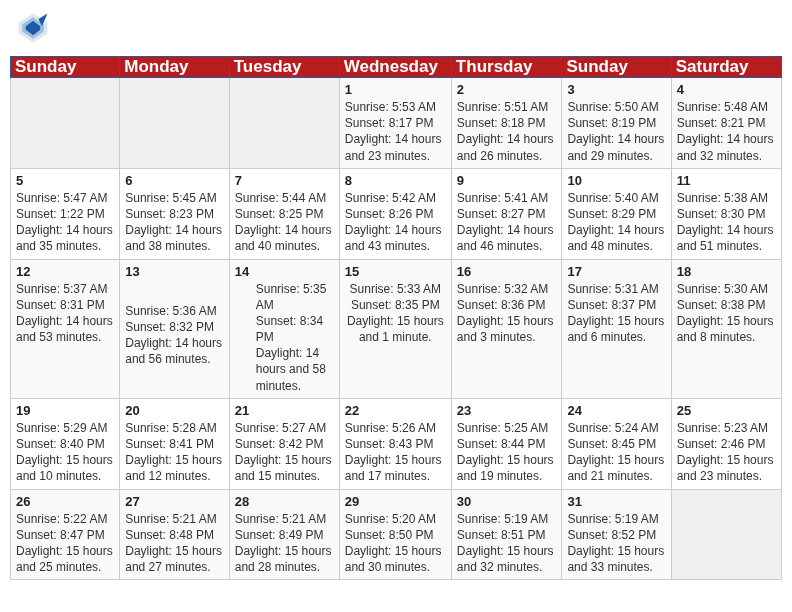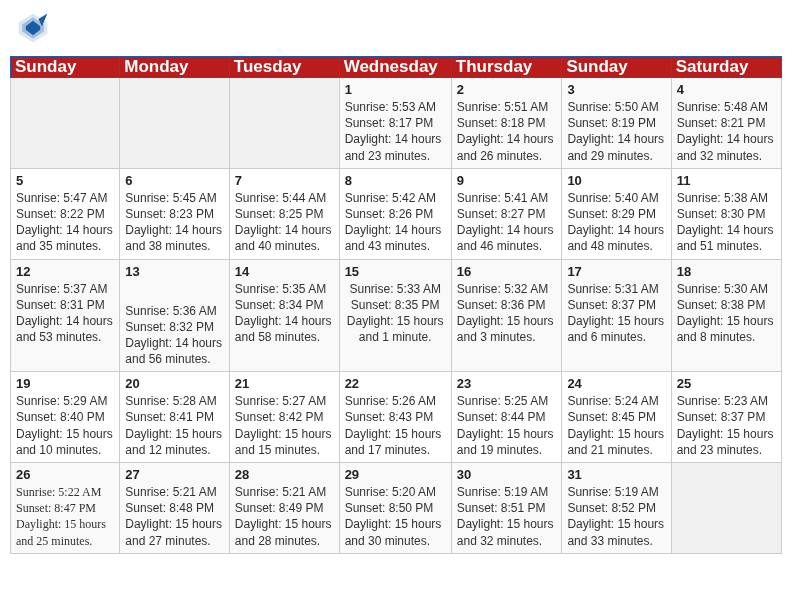--- a/index.html
+++ b/index.html
@@ -158,21 +158,21 @@
           <span class="day-number">4</span>
           <div class="day-info" style="white-space: pre-line;">Sunrise: 5:48 AM
 Sunset: 8:21 PM
 Daylight: 14 hours and 32 minutes.</div>
         </td>
       </tr>
       <tr>
         <td>
           <span class="day-number">5</span>
           <div class="day-info" style="white-space: pre-line;">Sunrise: 5:47 AM
-Sunset: 8:22 PM
+Sunset: 1:22 PM
 Daylight: 14 hours and 35 minutes.</div>
         </td>
         <td>
           <span class="day-number">6</span>
           <div class="day-info" style="white-space: pre-line;">Sunrise: 5:45 AM
 Sunset: 8:23 PM
 Daylight: 14 hours and 38 minutes.</div>
         </td>
         <td>
           <span class="day-number">7</span>
@@ -213,21 +213,21 @@
 Daylight: 14 hours and 53 minutes.</div>
         </td>
         <td>
           <span class="day-number">13</span>
           <div class="day-info" style="white-space: pre-line; margin-top: 24px;">Sunrise: 5:36 AM
 Sunset: 8:32 PM
 Daylight: 14 hours and 56 minutes.</div>
         </td>
         <td>
           <span class="day-number">14</span>
-          <div class="day-info" style="white-space: pre-line;">Sunrise: 5:35 AM
+          <div class="day-info" style="white-space: pre-line; margin-left: 21px;">Sunrise: 5:35 AM
 Sunset: 8:34 PM
 Daylight: 14 hours and 58 minutes.</div>
         </td>
         <td>
           <span class="day-number">15</span>
           <div class="day-info" style="white-space: pre-line; text-align: center;">Sunrise: 5:33 AM
 Sunset: 8:35 PM
 Daylight: 15 hours and 1 minute.</div>
         </td>
         <td>
@@ -282,28 +282,28 @@
         </td>
         <td>
           <span class="day-number">24</span>
           <div class="day-info" style="white-space: pre-line;">Sunrise: 5:24 AM
 Sunset: 8:45 PM
 Daylight: 15 hours and 21 minutes.</div>
         </td>
         <td>
           <span class="day-number">25</span>
           <div class="day-info" style="white-space: pre-line;">Sunrise: 5:23 AM
-Sunset: 8:37 PM
+Sunset: 2:46 PM
 Daylight: 15 hours and 23 minutes.</div>
         </td>
       </tr>
       <tr>
         <td>
           <span class="day-number">26</span>
-          <div class="day-info" style="white-space: pre-line; font-family: Liberation Serif, serif;">Sunrise: 5:22 AM
+          <div class="day-info" style="white-space: pre-line;">Sunrise: 5:22 AM
 Sunset: 8:47 PM
 Daylight: 15 hours and 25 minutes.</div>
         </td>
         <td>
           <span class="day-number">27</span>
           <div class="day-info" style="white-space: pre-line;">Sunrise: 5:21 AM
 Sunset: 8:48 PM
 Daylight: 15 hours and 27 minutes.</div>
         </td>
         <td>

